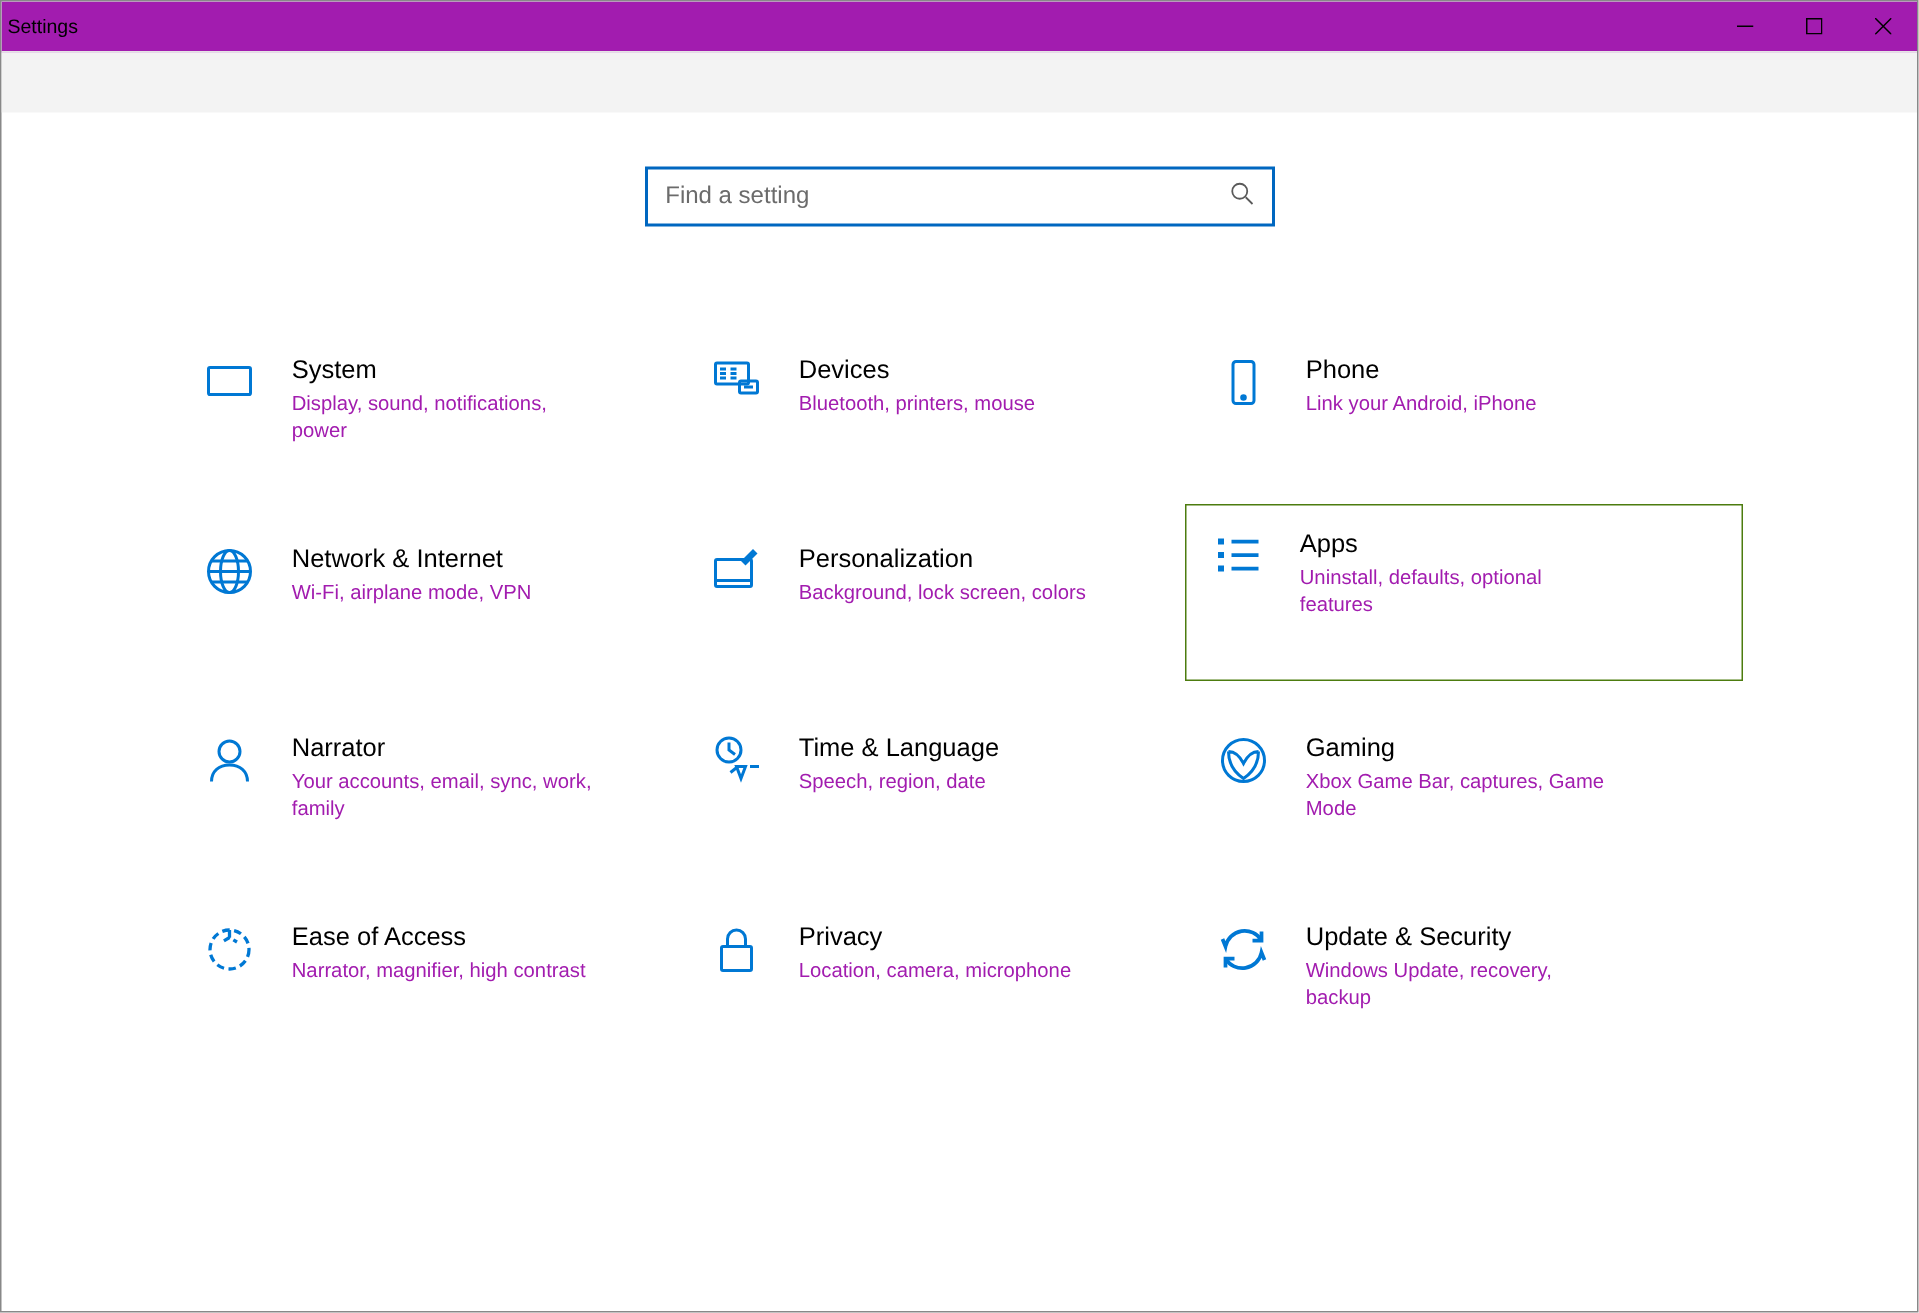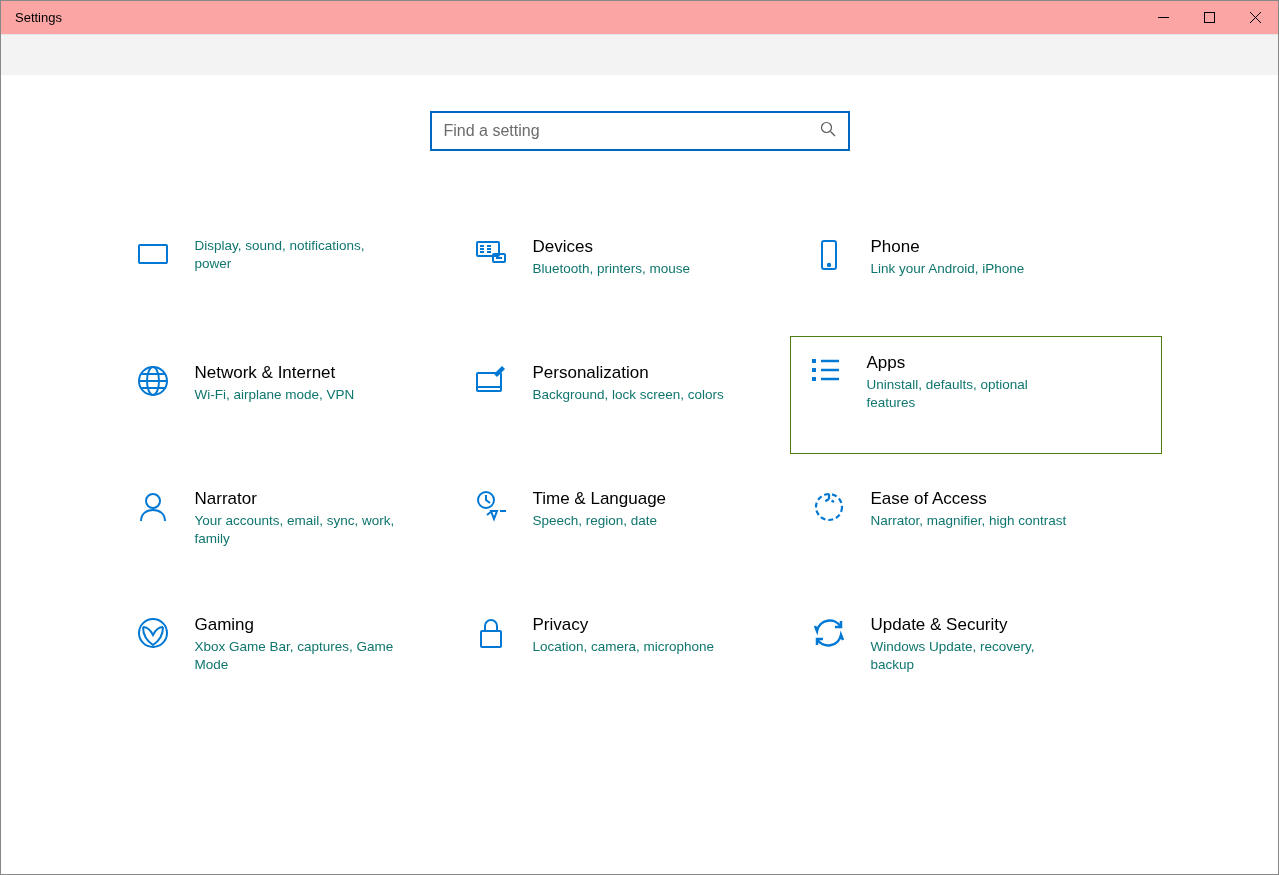--- a/index.html
+++ b/index.html
@@ -6,25 +6,25 @@
   body {
     font-family: "Segoe UI", -apple-system, sans-serif;
     background: #fff;
     width: 1279px;
     height: 875px;
     overflow: hidden;
     border: 1px solid #888;
   }
   .titlebar {
     height: 34px;
-    background: #fca5a5;
+    background: #a21caf;
     display: flex;
     align-items: center;
     justify-content: space-between;
-    padding-left: 14px;
+    padding-left: 4px;
     border-bottom: 1px solid #e5e5e5;
   }
   .titlebar-title {
     font-size: 13px;
     color: #000;
   }
   .window-controls {
     display: flex;
     height: 100%;
   }
@@ -92,21 +92,21 @@
   .cat-icon svg { width: 36px; height: 36px; }
   .cat-text { flex: 1; padding-top: 2px; }
   .cat-title {
     font-size: 17px;
     color: #000;
     font-weight: 400;
     margin-bottom: 3px;
   }
   .cat-desc {
     font-size: 13.5px;
-    color: #0f766e;
+    color: #a21caf;
     line-height: 1.35;
     max-width: 200px;
   }
   .highlight {
     border: 1px solid #4d7c0f;
     padding: 14px 10px 14px 14px;
     margin: -19px -15px -19px -19px;
   }
 </style>
 </head>
@@ -149,20 +149,21 @@
   <div class="grid">
 
     <div class="category">
       <div class="cat-icon">
         <svg viewBox="0 0 36 36" fill="none" stroke="currentColor" stroke-width="2">
             <rect x="4" y="8" width="28" height="18" rx="1"></rect>
             <path d="M4 26h28"></path>
           </svg>
       </div>
       <div class="cat-text">
+        <div class="cat-title">System</div>
         <div class="cat-desc">Display, sound, notifications, power</div>
       </div>
     </div>
 
     <div class="category">
       <div class="cat-icon">
         <svg viewBox="0 0 36 36" fill="none" stroke="currentColor" stroke-width="2">
             <rect x="4" y="5" width="22" height="14" rx="1"></rect>
             <path d="M7 9h4M7 12h4M7 15h4M14 9h4M14 12h4M14 15h4"></path>
             <rect x="20" y="17" width="12" height="8" rx="1"></rect>
@@ -256,44 +257,44 @@
           </svg>
       </div>
       <div class="cat-text">
         <div class="cat-title">Time &amp; Language</div>
         <div class="cat-desc">Speech, region, date</div>
       </div>
     </div>
 
     <div class="category">
       <div class="cat-icon">
+        <svg viewBox="0 0 36 36" fill="none" stroke="currentColor" stroke-width="2">
+            <circle cx="18" cy="18" r="14"></circle>
+            <path d="M8 12c5 0 8 4 10 8 2-4 5-8 10-8M8 12c0 8 4 14 10 18 6-4 10-10 10-18"></path>
+          </svg>
+      </div>
+      <div class="cat-text">
+        <div class="cat-title">Gaming</div>
+        <div class="cat-desc">Xbox Game Bar, captures, Game Mode</div>
+      </div>
+    </div>
+
+    <div class="category">
+      <div class="cat-icon">
         <svg viewBox="0 0 36 36" fill="none" stroke="currentColor" stroke-width="2.2" stroke-dasharray="5,3">
             <circle cx="18" cy="18" r="13"></circle>
             <path stroke-dasharray="" d="M18 5v5l5 3-5-3-5 3"></path>
           </svg>
       </div>
       <div class="cat-text">
         <div class="cat-title">Ease of Access</div>
         <div class="cat-desc">Narrator, magnifier, high contrast</div>
       </div>
     </div>
 
-    <div class="category">
-      <div class="cat-icon">
-        <svg viewBox="0 0 36 36" fill="none" stroke="currentColor" stroke-width="2">
-            <circle cx="18" cy="18" r="14"></circle>
-            <path d="M8 12c5 0 8 4 10 8 2-4 5-8 10-8M8 12c0 8 4 14 10 18 6-4 10-10 10-18"></path>
-          </svg>
-      </div>
-      <div class="cat-text">
-        <div class="cat-title">Gaming</div>
-        <div class="cat-desc">Xbox Game Bar, captures, Game Mode</div>
-      </div>
-    </div>
-
 
     <div class="category">
       <div class="cat-icon">
         <svg viewBox="0 0 36 36" fill="none" stroke="currentColor" stroke-width="2">
             <rect x="8" y="16" width="20" height="16" rx="1"></rect>
             <path d="M12 16v-5a6 6 0 0112 0v5"></path>
           </svg>
       </div>
       <div class="cat-text">
         <div class="cat-title">Privacy</div>

